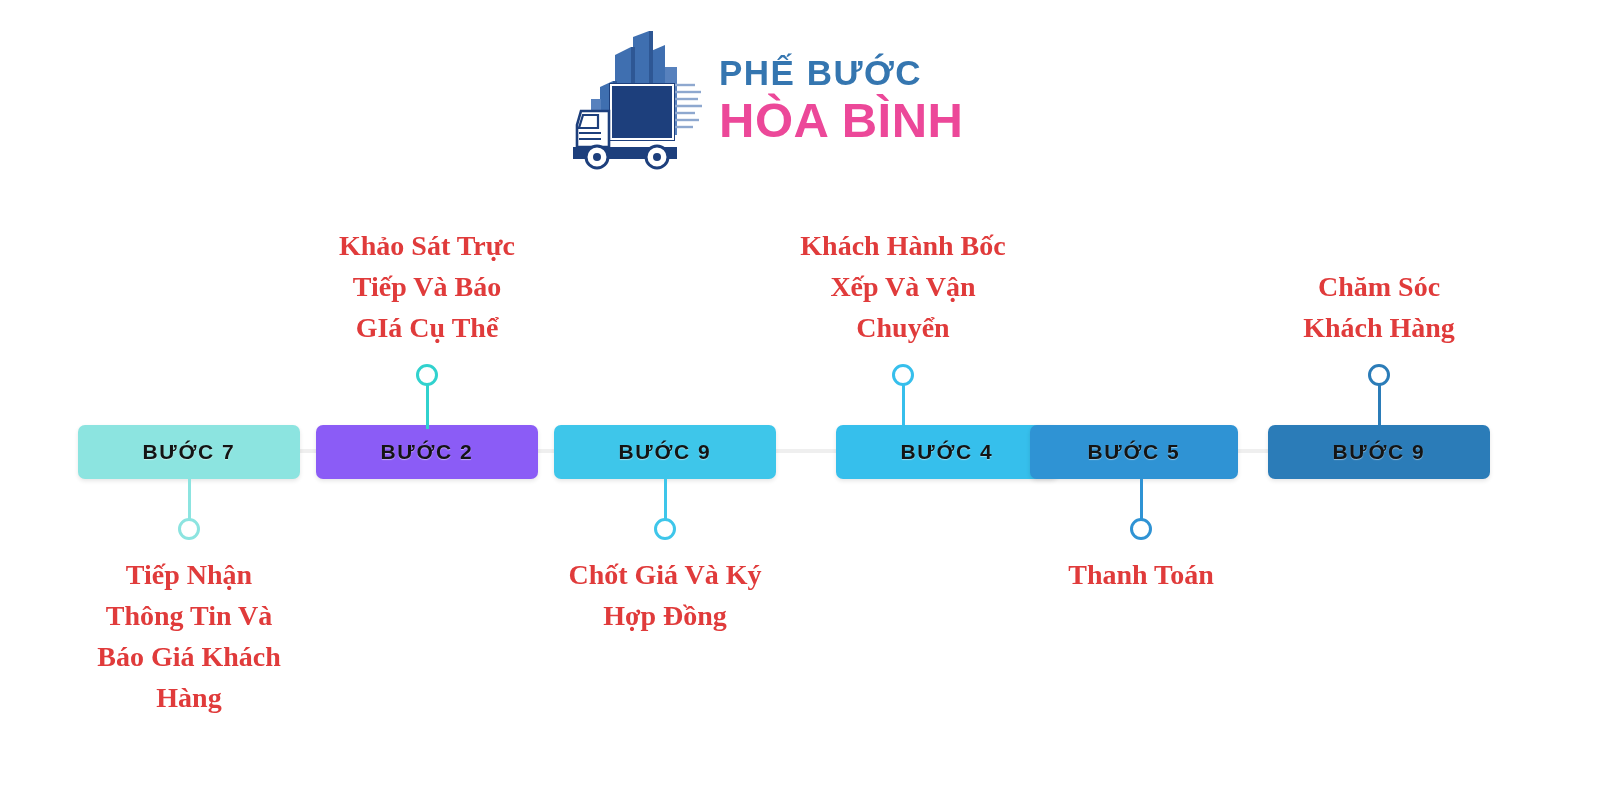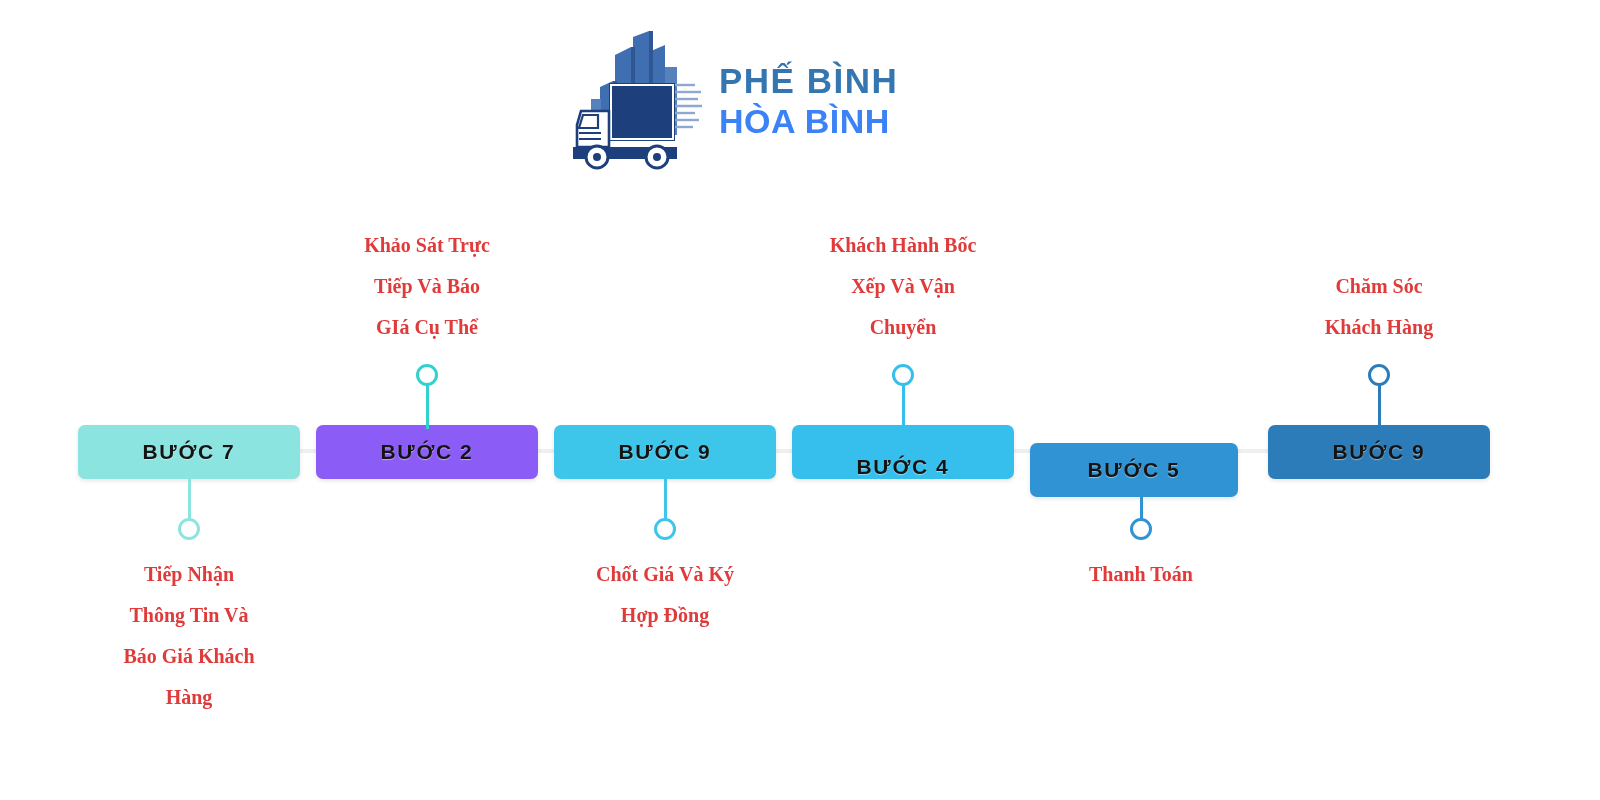--- a/index.html
+++ b/index.html
@@ -24,22 +24,22 @@
     margin-left:4px;
     display:flex;flex-direction:column;
     justify-content:center;
     line-height:1;
   }
   .logo-line1{
     font-size:35px;font-weight:bold;letter-spacing:1.5px;
     color:#3576b0;
   }
   .logo-line2{
-    font-size:34px;font-weight:bold;letter-spacing:0.5px;
-    color:#3b82f6;margin-top:6px;
+    font-size:49px;font-weight:bold;letter-spacing:0.5px;
+    color:#ec4899;margin-top:6px;
   }
 
   
   .rail{
     position:absolute;
     left:78px;top:449px;
     width:1412px;height:4px;
     background:#efefef;
   }
   .step{
@@ -69,21 +69,21 @@
     background:#ffffff;
     box-sizing:border-box;
   }
 
   
   .callout{
     position:absolute;
     color:#e03b3b;
     font-family:"Liberation Serif", serif;
     font-weight:bold;
-    font-size:20px;
+    font-size:28px;
     line-height:41px;
     text-align:center;
     white-space:pre-line;
   }
 </style>
 </head>
 <body>
 
 <div id="stage">
 
@@ -130,21 +130,21 @@
           <line x1="14" y1="114" x2="36" y2="114"></line>
         </g>
 
         <circle cx="32" cy="132" r="11" fill="#ffffff" stroke="#1d3f7c" stroke-width="3"></circle>
         <circle cx="32" cy="132" r="4" fill="#1d3f7c"></circle>
         <circle cx="92" cy="132" r="11" fill="#ffffff" stroke="#1d3f7c" stroke-width="3"></circle>
         <circle cx="92" cy="132" r="4" fill="#1d3f7c"></circle>
       </svg>
     </div>
     <div class="logo-words">
-      <div class="logo-line1">PHẾ BÌNH</div>
+      <div class="logo-line1">PHẾ BƯỚC</div>
       <div class="logo-line2">HÒA BÌNH</div>
     </div>
   </div>
 
   <div class="rail"></div>
   <div id="steps-host">
       <div class="step" style="left: 78px; width: 222px; background: rgb(140, 228, 224);">
         <span class="step-label">BƯỚC 7</span>
       </div>
       <div class="conn" style="left: 187.5px; background: rgb(140, 228, 224); top: 475px; height: 54px;"></div>
@@ -161,29 +161,29 @@
       <div class="callout" style="color: rgb(224, 59, 59); width: 270px; left: 292px; top: 225px;">Khảo Sát Trực
 Tiếp Và Báo
 GIá Cụ Thể</div>
       <div class="step" style="left: 554px; width: 222px; background: rgb(62, 198, 234);">
         <span class="step-label">BƯỚC 9</span>
       </div>
       <div class="conn" style="left: 663.5px; background: rgb(62, 198, 234); top: 475px; height: 54px;"></div>
       <div class="ring" style="left: 654px; top: 518px; color: rgb(62, 198, 234);"></div>
       <div class="callout" style="color: rgb(224, 59, 59); width: 270px; left: 530px; top: 554px;">Chốt Giá Và Ký
 Hợp Đồng</div>
-      <div class="step" style="left: 792px; width: 222px; background: rgb(54, 191, 236); align-items: flex-end;">
+      <div class="step" style="left: 836px; width: 222px; background: rgb(54, 191, 236);">
         <span class="step-label">BƯỚC 4</span>
       </div>
       <div class="conn" style="left: 901.5px; background: rgb(54, 191, 236); top: 383px; height: 46px;"></div>
       <div class="ring" style="left: 892px; top: 364px; color: rgb(54, 191, 236);"></div>
       <div class="callout" style="color: rgb(224, 59, 59); width: 270px; left: 768px; top: 225px;">Khách Hành Bốc
 Xếp Và Vận
 Chuyển</div>
-      <div class="step" style="left: 1030px; width: 208px; background: rgb(47, 147, 212); margin-top: 18px;">
+      <div class="step" style="left: 1030px; width: 208px; background: rgb(47, 147, 212);">
         <span class="step-label">BƯỚC 5</span>
       </div>
       <div class="conn" style="left: 1139.5px; background: rgb(47, 147, 212); top: 475px; height: 54px;"></div>
       <div class="ring" style="left: 1130px; top: 518px; color: rgb(47, 147, 212);"></div>
       <div class="callout" style="color: rgb(224, 59, 59); width: 270px; left: 1006px; top: 554px;">Thanh Toán</div>
       <div class="step" style="left: 1268px; width: 222px; background: rgb(43, 124, 184);">
         <span class="step-label">BƯỚC 9</span>
       </div>
       <div class="conn" style="left: 1377.5px; background: rgb(43, 124, 184); top: 383px; height: 46px;"></div>
       <div class="ring" style="left: 1368px; top: 364px; color: rgb(43, 124, 184);"></div>

